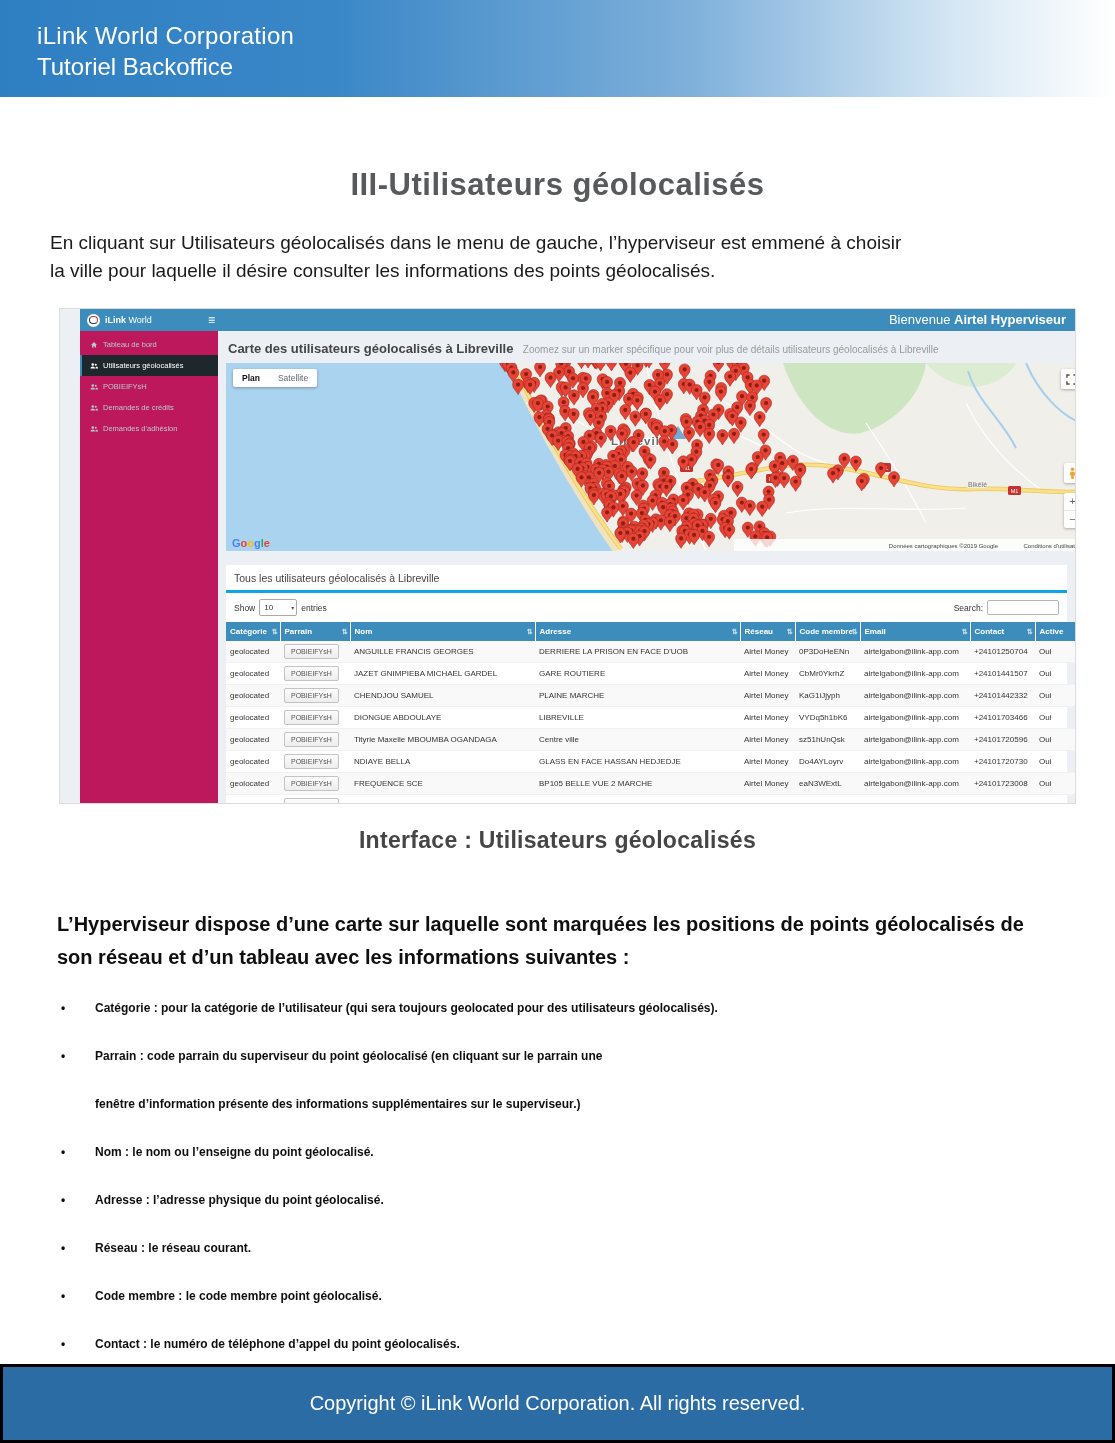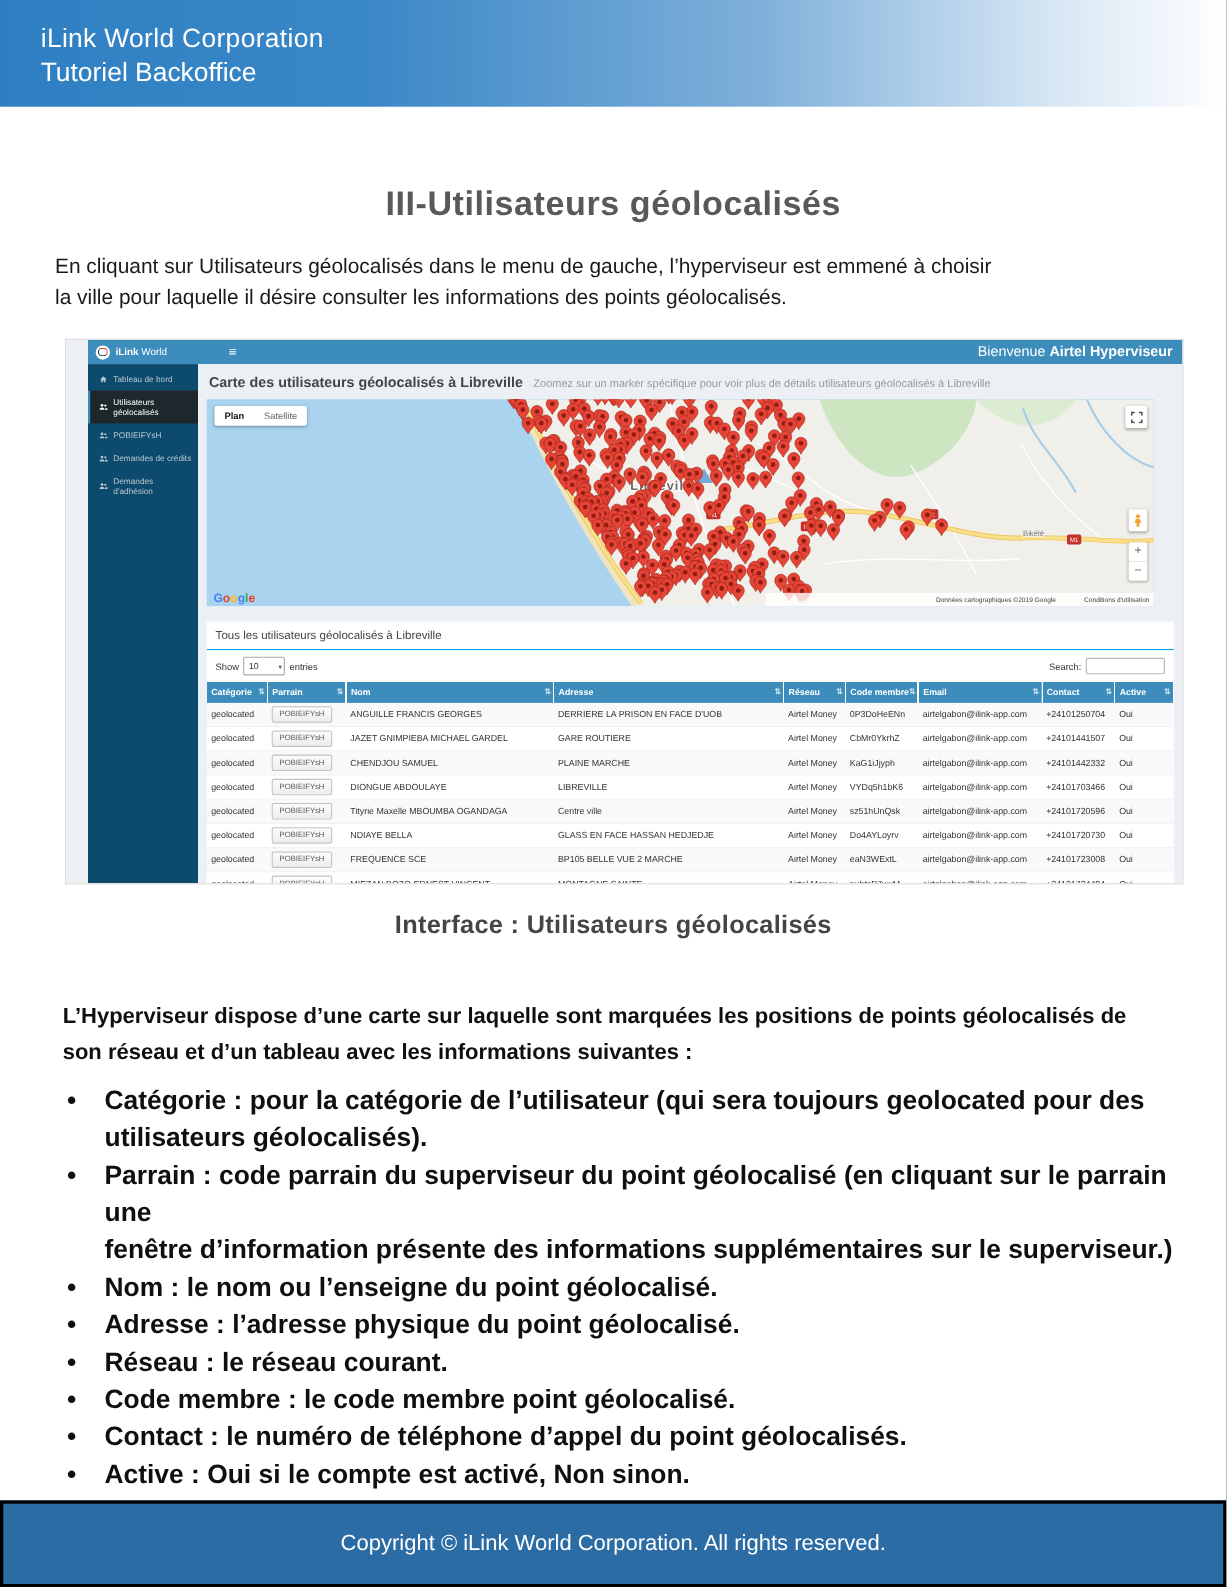--- a/index.html
+++ b/index.html
@@ -9,21 +9,21 @@
   
   .doc-header{height:97px;box-sizing:border-box;padding:20px 0 0 37px;color:#fff;
     background:linear-gradient(90deg,#2e7fc2 0%,#3a87c7 30%,#7fb0da 62%,#d7e7f4 86%,#ffffff 100%);}
   .doc-header .l1{font-size:24px;line-height:31px;letter-spacing:.3px;}
   .doc-header .l2{font-size:24px;line-height:32px;}
   h1.title{margin:70px 0 0;text-align:center;font-size:31px;color:#58595b;font-weight:bold;letter-spacing:.5px;}
   p.intro{margin:26px 0 0 50px;font-size:19px;line-height:28px;color:#1a1a1a;white-space:pre-line;}
   h2.caption{margin:24px 0 0;text-align:center;font-size:23px;font-weight:bold;color:#454545;letter-spacing:.3px;}
   .body-text{margin:54px 0 0 57px;width:1010px;color:#0f0f0f;font-weight:600;}
   .body-text .lead{font-size:20px;line-height:33px;margin:0;white-space:pre-line;}
-  ul.bullets{list-style:none;margin:10px 0 0;padding:0;font-size:24px;line-height:34px;}
+  ul.bullets{list-style:none;margin:10px 0 0;padding:0;font-size:12px;line-height:48px;}
   ul.bullets li{position:relative;padding-left:38px;white-space:pre-line;}
   ul.bullets li::before{content:"\2022";position:absolute;left:4px;}
   .doc-footer{position:absolute;left:0;right:0;bottom:0;height:79px;box-sizing:border-box;
     background:#2c6ca5;border:3px solid #000000;color:#fff;text-align:center;
     font-size:20px;padding-top:25px;}
 
   
   .screenshot{width:995px;height:494px;margin:24px 0 0 60px;position:relative;overflow:hidden;
     outline:1px solid #dcdcdc;background:#ecf0f5;padding-left:20px;}
   .topbar{height:22px;background:#3c8dbc;display:flex;align-items:stretch;}
@@ -31,21 +31,21 @@
   .brand-logo{width:13px;height:13px;border-radius:50%;background:#fff;position:relative;flex:none;}
   .brand-logo::after{content:"";position:absolute;left:2.2px;top:2.2px;width:8.6px;height:8.6px;border-radius:50%;
     box-sizing:border-box;border:1.8px solid #c0392b;border-left-color:#1b3a57;border-bottom-color:#1b3a57;}
   .brand-text{color:#fff;font-size:9px;white-space:nowrap;}
   .brand-text b{font-weight:bold;}
   .hamburger{color:#fff;font-size:12px;line-height:22px;padding-left:10px;cursor:pointer;}
   .welcome{margin-left:auto;color:#fff;font-size:13px;line-height:22px;padding-right:9px;}
   .welcome b{font-weight:bold;}
 
   .app-body{display:flex;height:472px;}
-  .sidebar{width:100px;background:#0c4a6e;flex:none;padding-top:3px;box-sizing:border-box;}
+  .sidebar{width:138px;background:#be185d;flex:none;padding-top:3px;box-sizing:border-box;}
   .side-item{display:flex;align-items:center;gap:5px;padding:6px 6px 6px 8px;font-size:7.5px;color:#b8c7ce;
     cursor:pointer;border-left:2px solid transparent;}
   .side-item.active{background:#1e282c;color:#fff;border-left-color:#3c8dbc;}
   .side-item svg{width:8px;height:8px;flex:none;fill:currentColor;}
   .content{flex:1;background:#ecf0f5;padding:0 8px;min-width:0;}
   .content-heading{padding:8px 0 6px 2px;}
   .ch-main{font-size:13px;font-weight:bold;color:#444;}
   .ch-sub{font-size:10px;color:#999;margin-left:5px;}
 
   
@@ -59,21 +59,21 @@
     box-shadow:0 1px 3px rgba(0,0,0,.3);display:flex;align-items:center;justify-content:center;cursor:pointer;}
   .pegman{position:absolute;right:6px;top:100px;width:17px;height:20px;background:#fff;border-radius:2px;
     box-shadow:0 1px 3px rgba(0,0,0,.3);display:flex;align-items:center;justify-content:center;cursor:grab;}
   .zoomctl{position:absolute;right:6px;top:130px;width:17px;background:#fff;border-radius:2px;
     box-shadow:0 1px 3px rgba(0,0,0,.3);text-align:center;}
   .zbtn{font-size:11px;color:#666;height:17px;line-height:17px;cursor:pointer;}
   .zbtn+.zbtn{border-top:1px solid #e6e6e6;}
 
   
   .panel{margin-top:14px;background:#fff;}
-  .panel-title{font-size:10.5px;color:#444;padding:7px 8px 6px;border-bottom:1px solid #0ea5e9;}
+  .panel-title{font-size:10.5px;color:#444;padding:7px 8px 6px;border-bottom:3px solid #0ea5e9;}
   .tctrl{display:flex;align-items:center;font-size:8.5px;color:#333;padding:6px 8px;}
   .show-sel{display:inline-flex;align-items:center;justify-content:space-between;width:30px;height:15px;
     border:1px solid #a9a9a9;border-radius:2px;margin:0 4px;padding:0 2px 0 4px;font-size:8px;background:#fff;cursor:pointer;}
   .chev{font-size:6px;color:#555;}
   .search-box{margin-left:auto;display:flex;align-items:center;gap:4px;}
   .search-box input{width:72px;height:15px;border:1px solid #b5b5b5;border-radius:2px;font-size:8px;
     padding:0 3px;box-sizing:border-box;font-family:inherit;}
   table.data{width:100%;border-collapse:collapse;table-layout:fixed;}
   .data th{background:#3c8dbc;color:#fff;font-size:8px;line-height:9px;text-align:left;font-weight:bold;
     padding:5px 10px 5px 4px;border-right:1px solid rgba(255,255,255,.15);position:relative;

